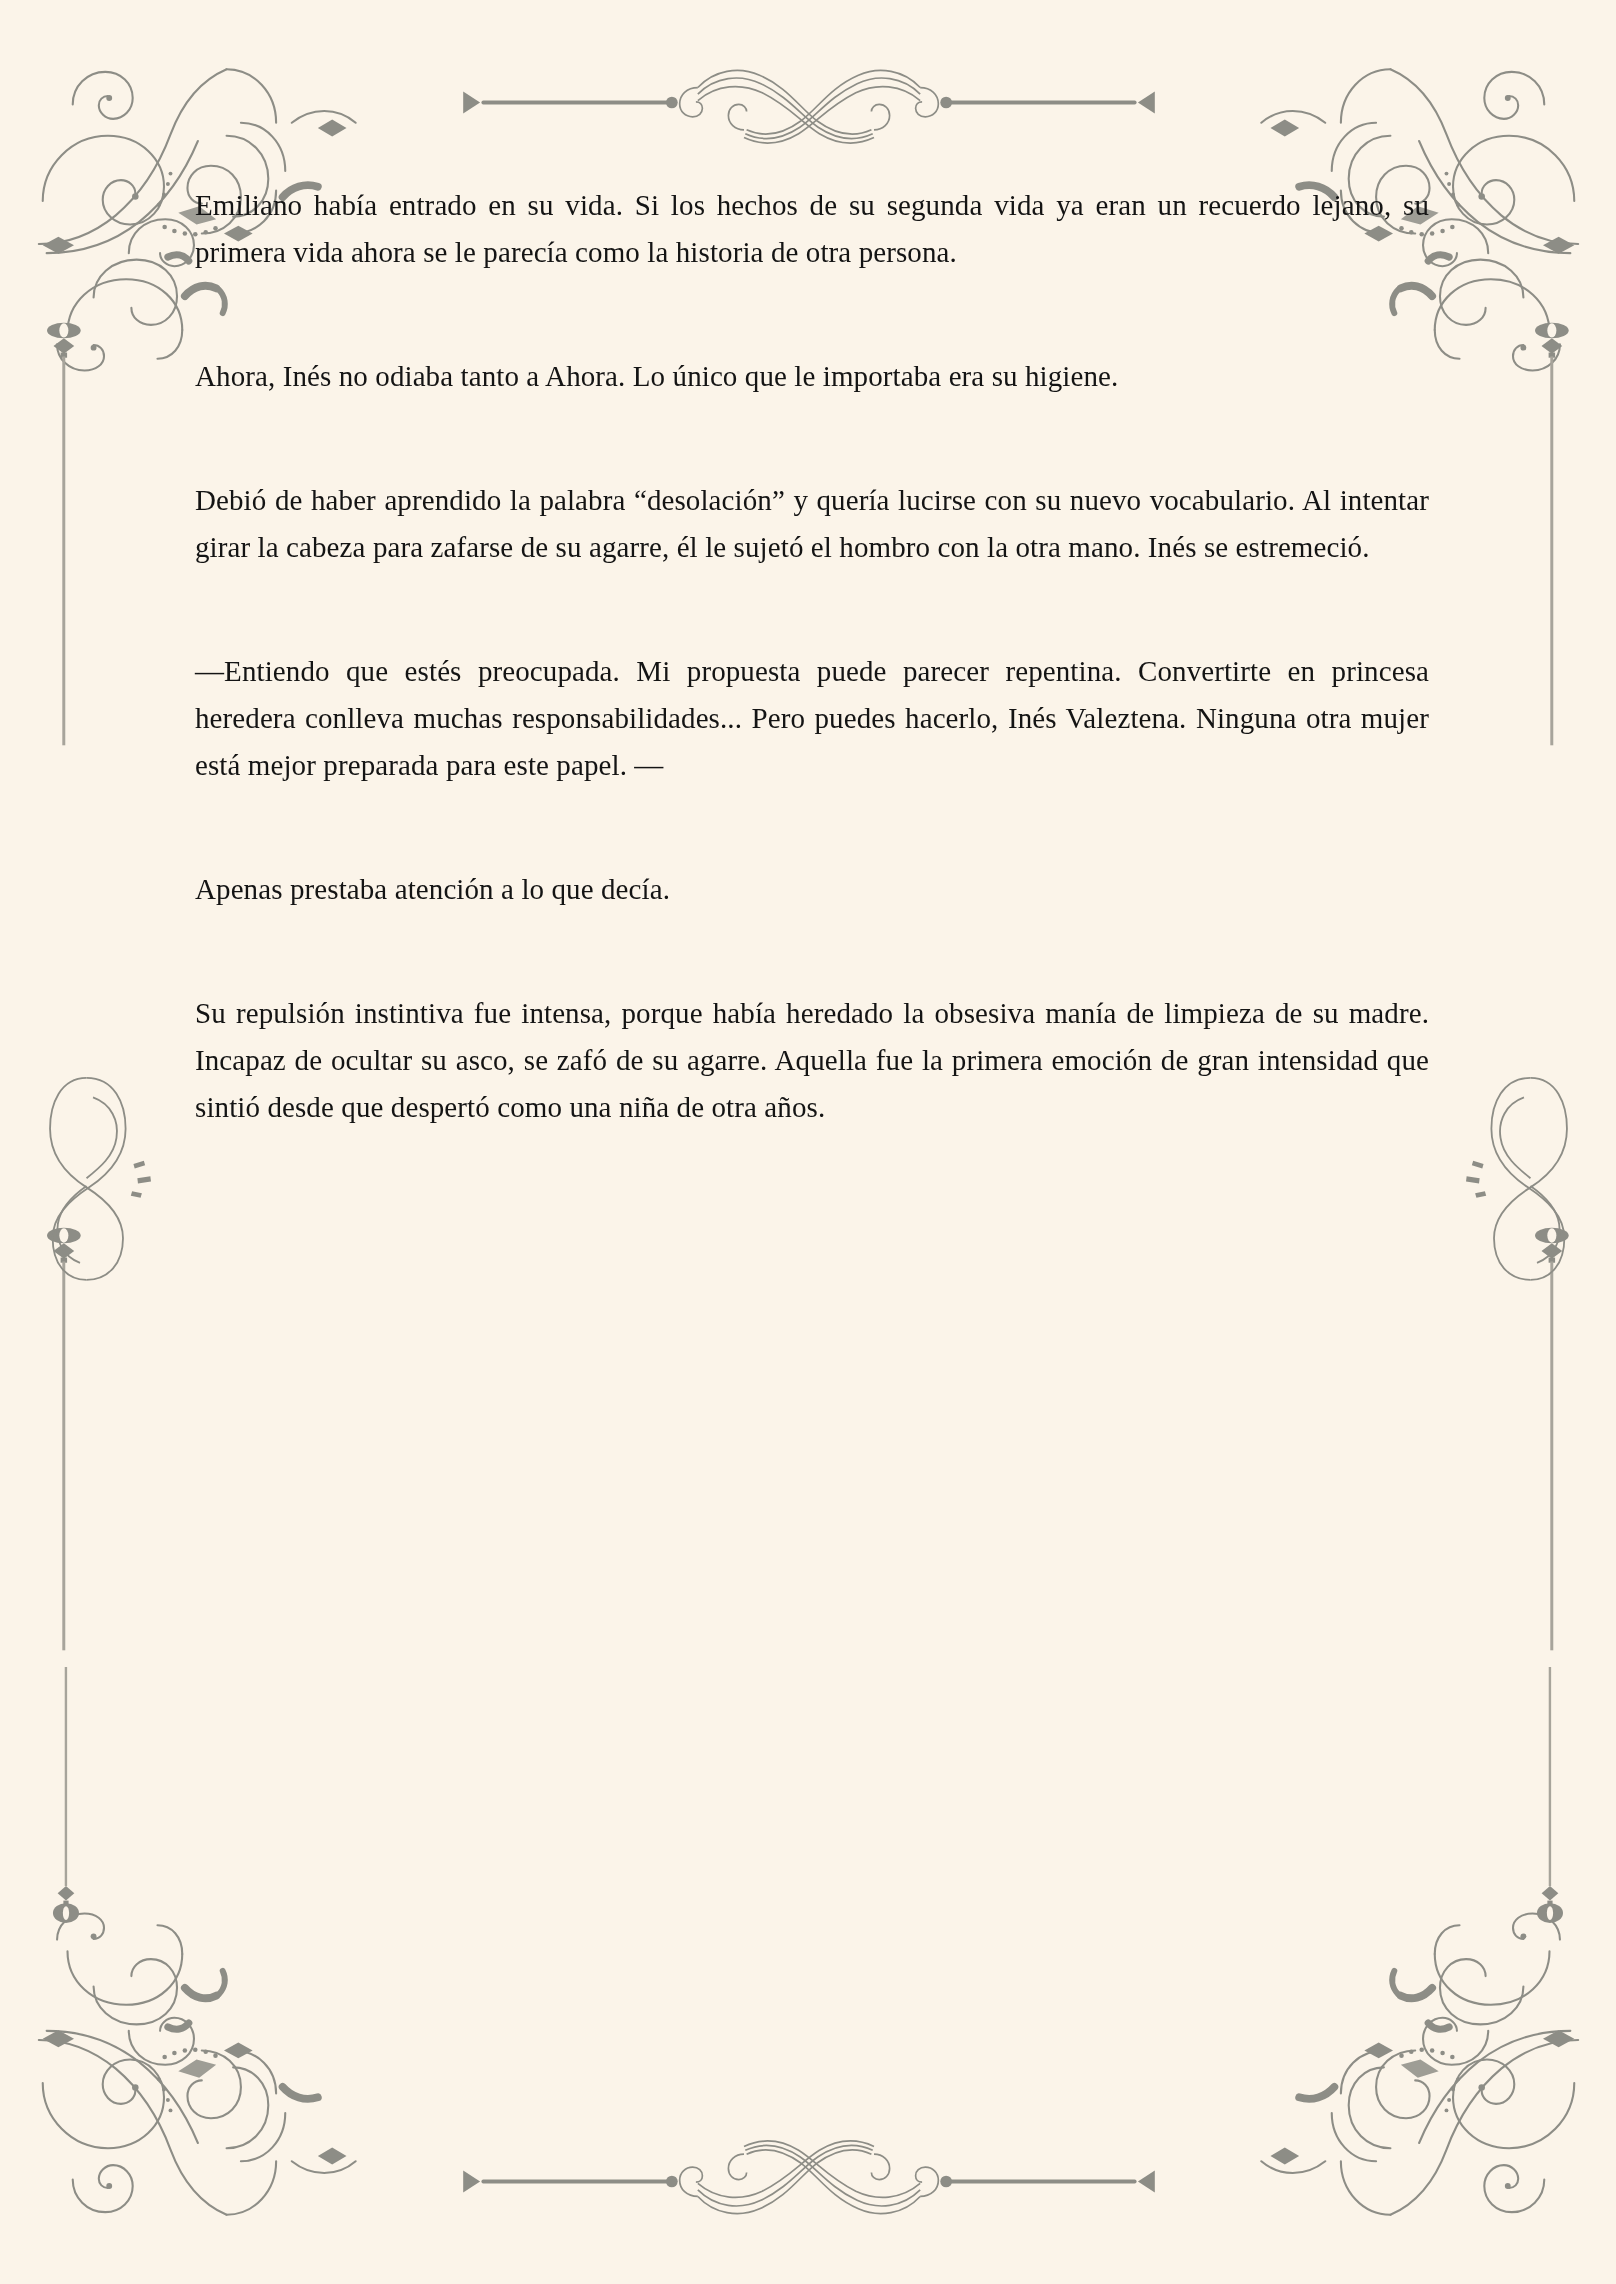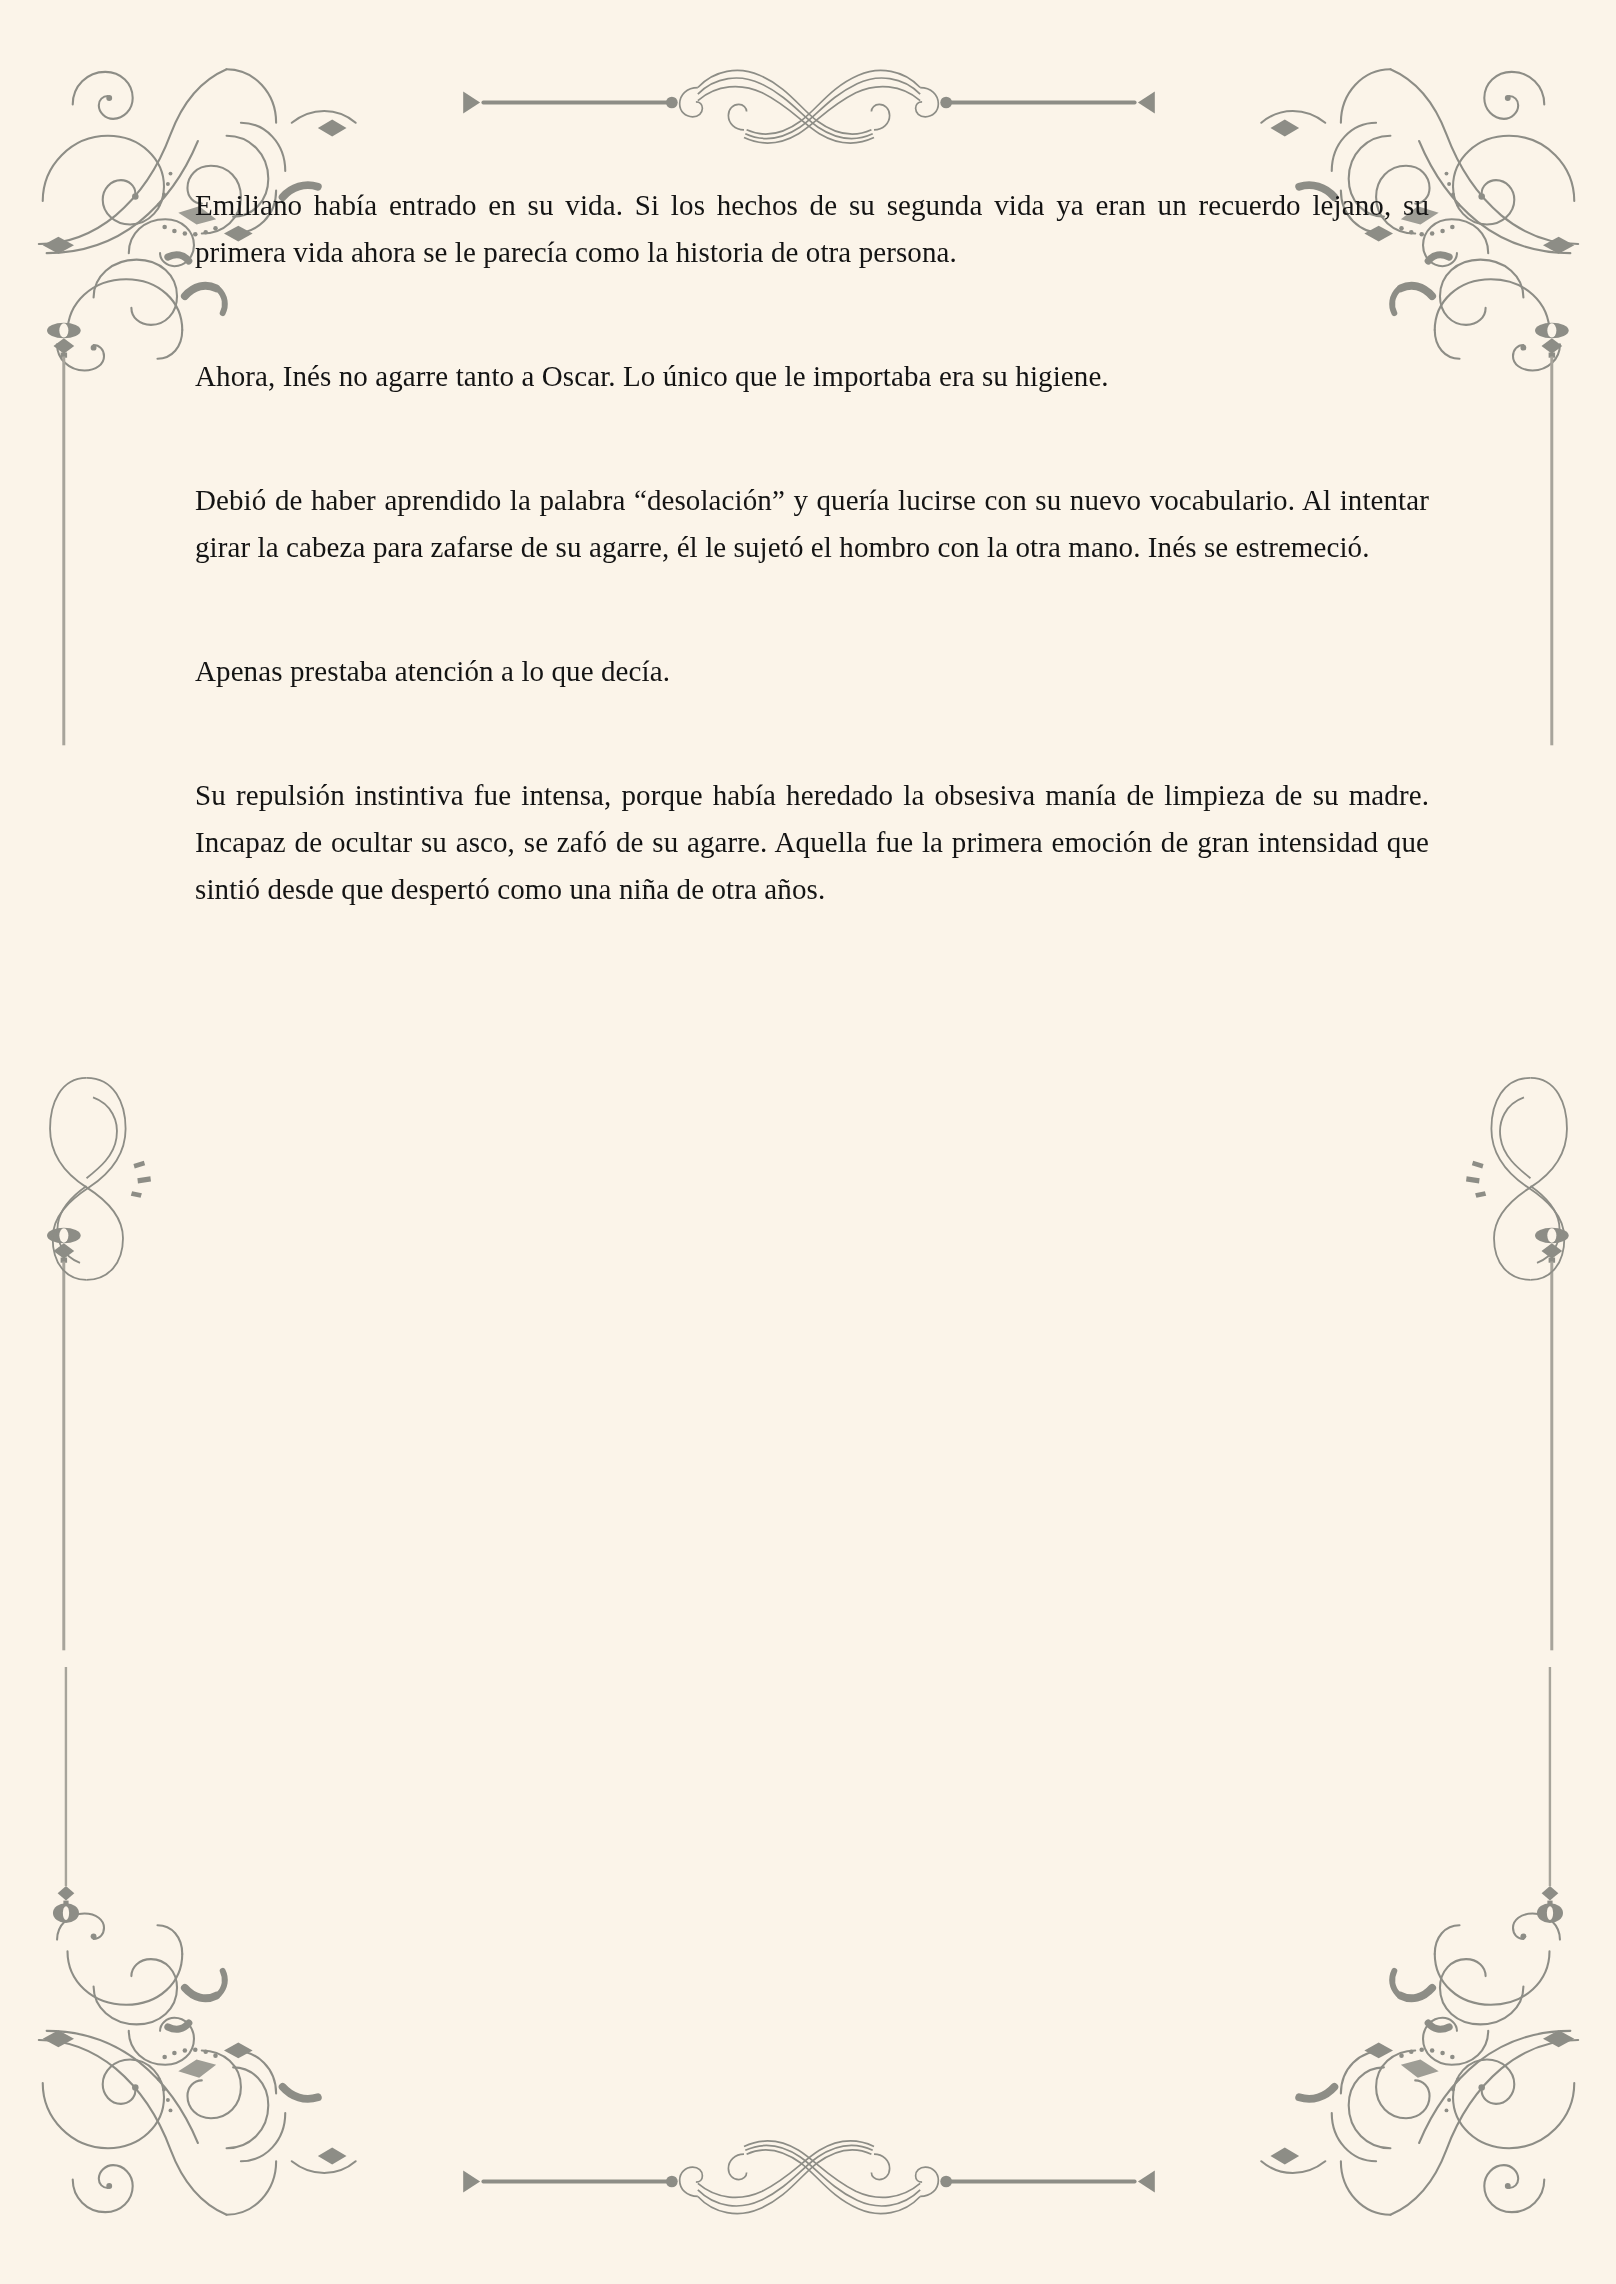--- a/index.html
+++ b/index.html
@@ -226,20 +226,21 @@
     <svg class="orn knot-l" width="111" height="241" viewBox="0 0 170 370">
         <use href="#sym-knot"></use>
       </svg>
     <svg class="orn knot-r" width="111" height="241" viewBox="0 0 170 370">
         <use href="#sym-knot"></use>
       </svg>
   </div>
 
   <div class="content">
     <p class="para">Emiliano había entrado en su vida. Si los hechos de su segunda vida ya eran un recuerdo lejano, su primera vida ahora se le parecía como la historia de otra persona.</p>
-    <p class="para short">Ahora, Inés no agarre tanto a Oscar. Lo único que le importaba era su higiene.</p>
+    <p class="para short">Ahora, Inés no odiaba tanto a Ahora. Lo único que le importaba era su higiene.</p>
     <p class="para">Debió de haber aprendido la palabra “desolación” y quería lucirse con su nuevo vocabulario. Al intentar girar la cabeza para zafarse de su agarre, él le sujetó el hombro con la otra mano. Inés se estremeció.</p>
+    <p class="para">—Entiendo que estés preocupada. Mi propuesta puede parecer repentina. Convertirte en princesa heredera conlleva muchas responsabilidades... Pero puedes hacerlo, Inés Valeztena. Ninguna otra mujer está mejor preparada para este papel. —</p>
     <p class="para short">Apenas prestaba atención a lo que decía.</p>
     <p class="para">Su repulsión instintiva fue intensa, porque había heredado la obsesiva manía de limpieza de su madre. Incapaz de ocultar su asco, se zafó de su agarre. Aquella fue la primera emoción de gran intensidad que sintió desde que despertó como una niña de otra años.</p>
   </div>
 
 </div>
 
 
 </body></html>

